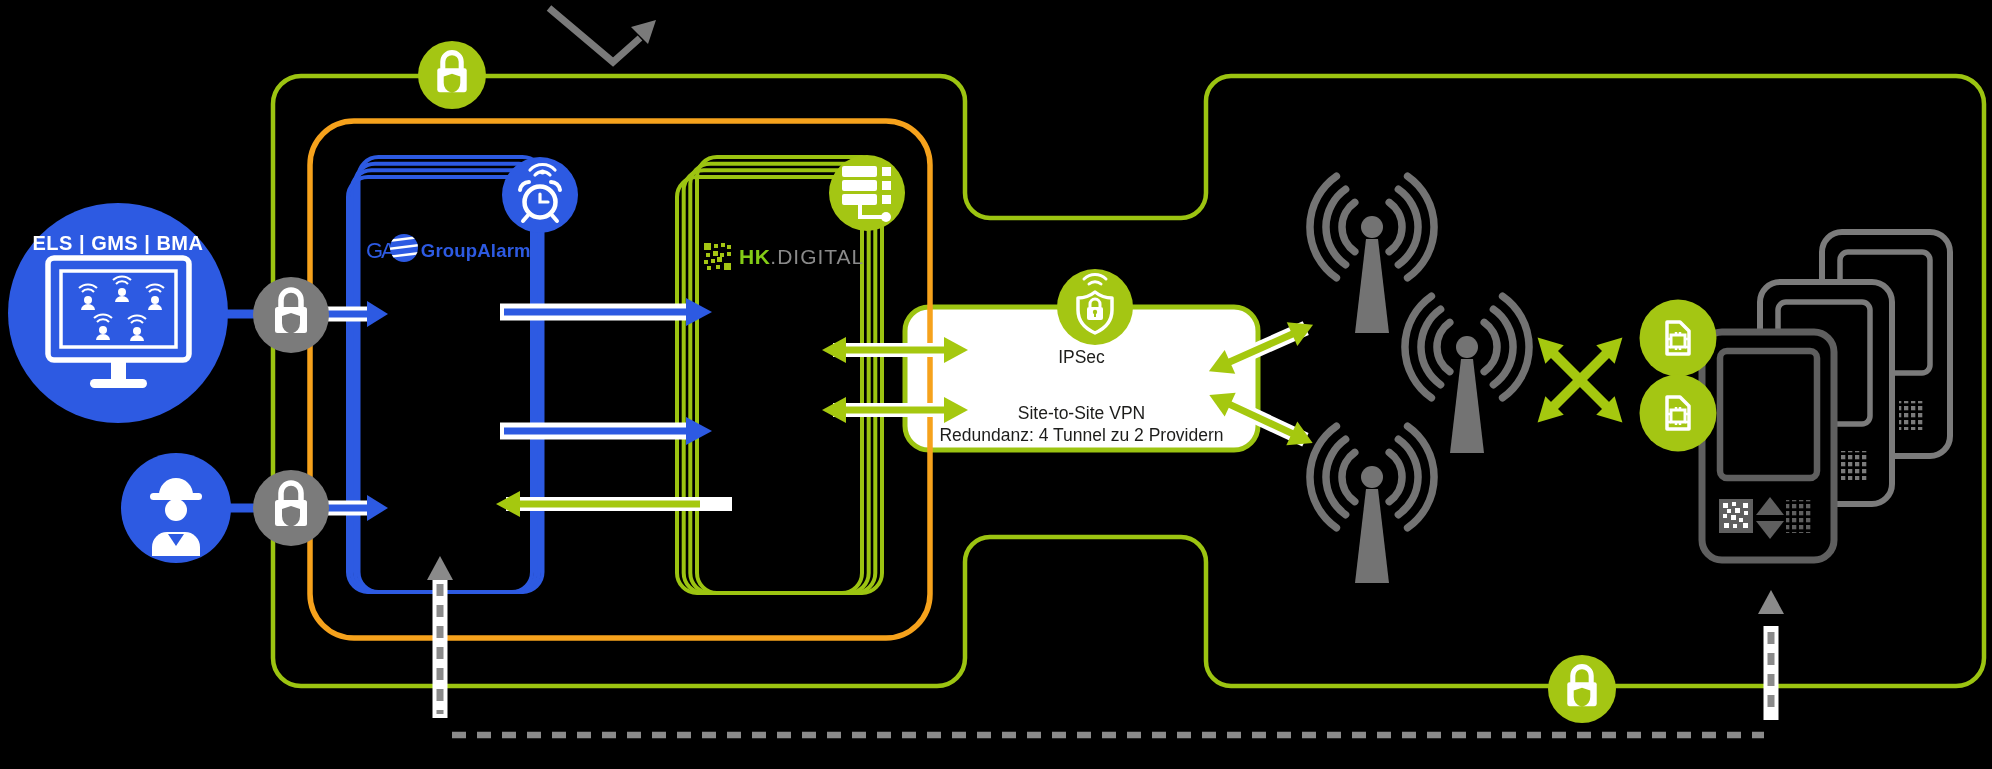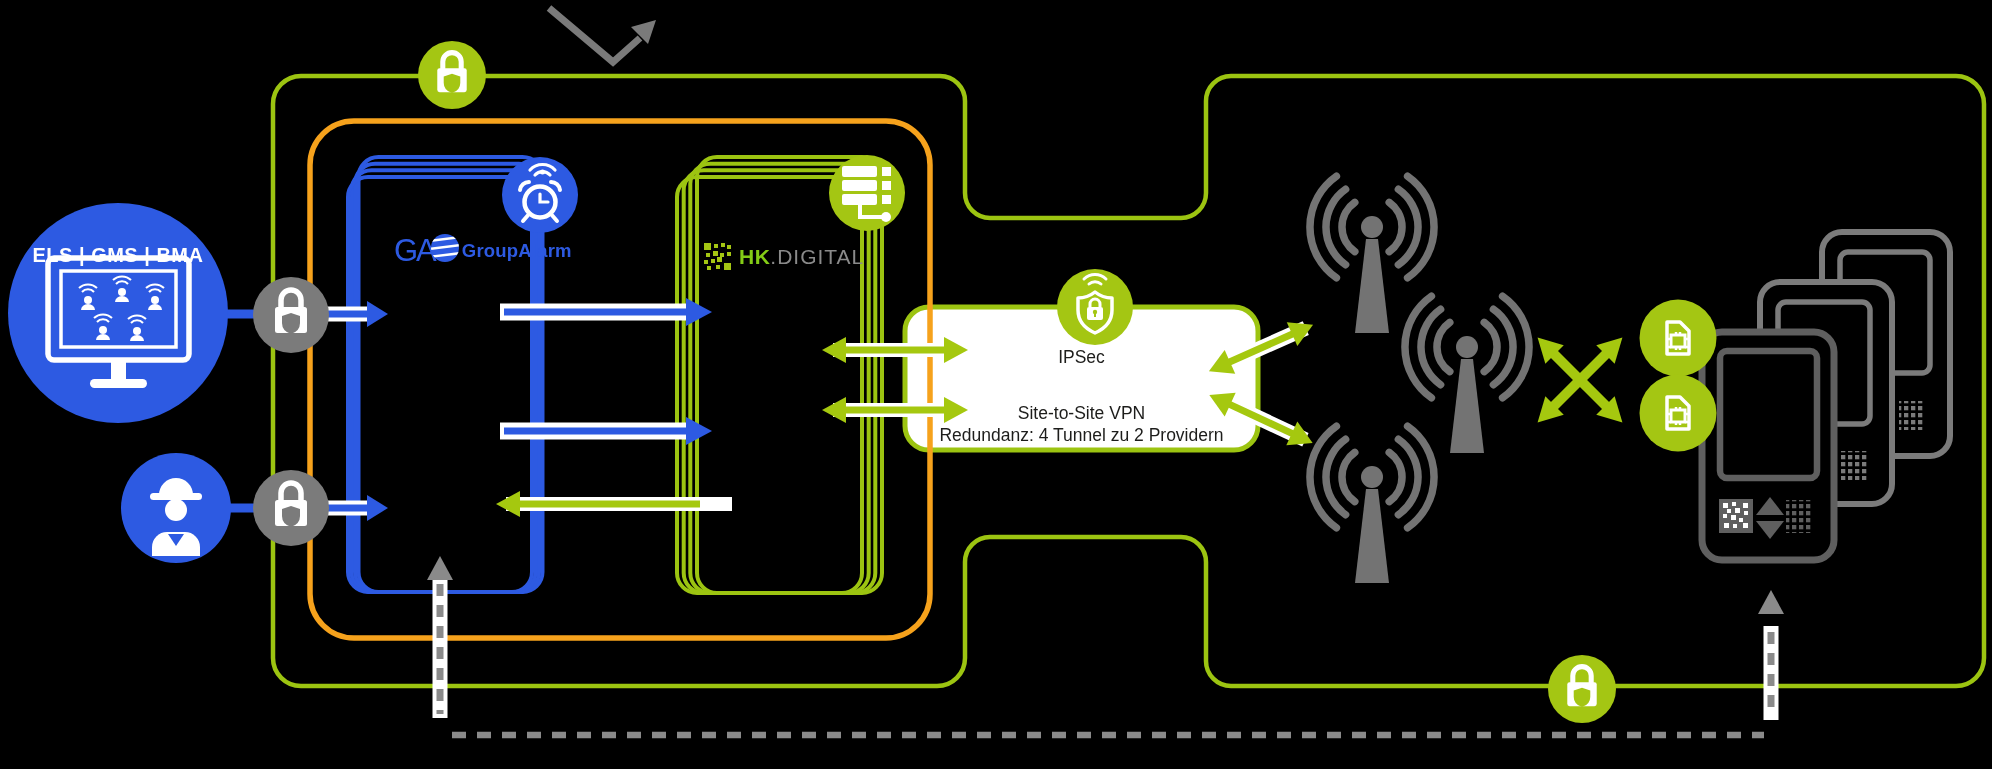--- a/index.html
+++ b/index.html
@@ -1,23 +1,23 @@
 <!DOCTYPE html>
 <html><head>
 <meta charset="utf-8">
 <style>
   html,body{margin:0;padding:0;background:#000;}
   .canvas{position:relative;width:1992px;height:769px;background:#000;overflow:hidden;
           font-family:"Liberation Sans",sans-serif;}
   .canvas svg.diagram{position:absolute;left:0;top:0;}
   .overlay{position:absolute;white-space:nowrap;}
-  .els-label{left:8px;top:244px;width:220px;text-align:center;color:#fff;
+  .els-label{left:8px;top:232px;width:220px;text-align:center;color:#fff;
              font-size:20px;font-weight:600;letter-spacing:.5px;}
   .ga-logo{left:366px;top:236px;display:flex;align-items:center;color:#2d5ae2;}
-  .ga-mark{font-size:31px;font-weight:300;letter-spacing:-2px;line-height:30px;margin-left:28px;}
+  .ga-mark{font-size:22px;font-weight:300;letter-spacing:-2px;line-height:30px;}
   .ga-sphere{margin-left:-7px;margin-top:-6px;}
   .ga-name{font-size:18.5px;font-weight:700;letter-spacing:.2px;}
   .hk-logo{left:704px;top:243px;display:flex;align-items:center;}
   .hk-qr{margin-right:8px;}
   .hk-name{font-size:21px;font-weight:700;color:#84cc16;letter-spacing:.5px;}
   .hk-suffix{font-size:21px;font-weight:400;color:#8a8a8a;letter-spacing:1px;}
   .ipsec-label{left:905px;top:347px;width:353px;text-align:center;color:#1d1d1b;
                font-size:17.5px;}
   .vpn-label{left:885px;top:402px;width:393px;text-align:center;color:#1d1d1b;
              font-size:17.5px;line-height:22px;}

